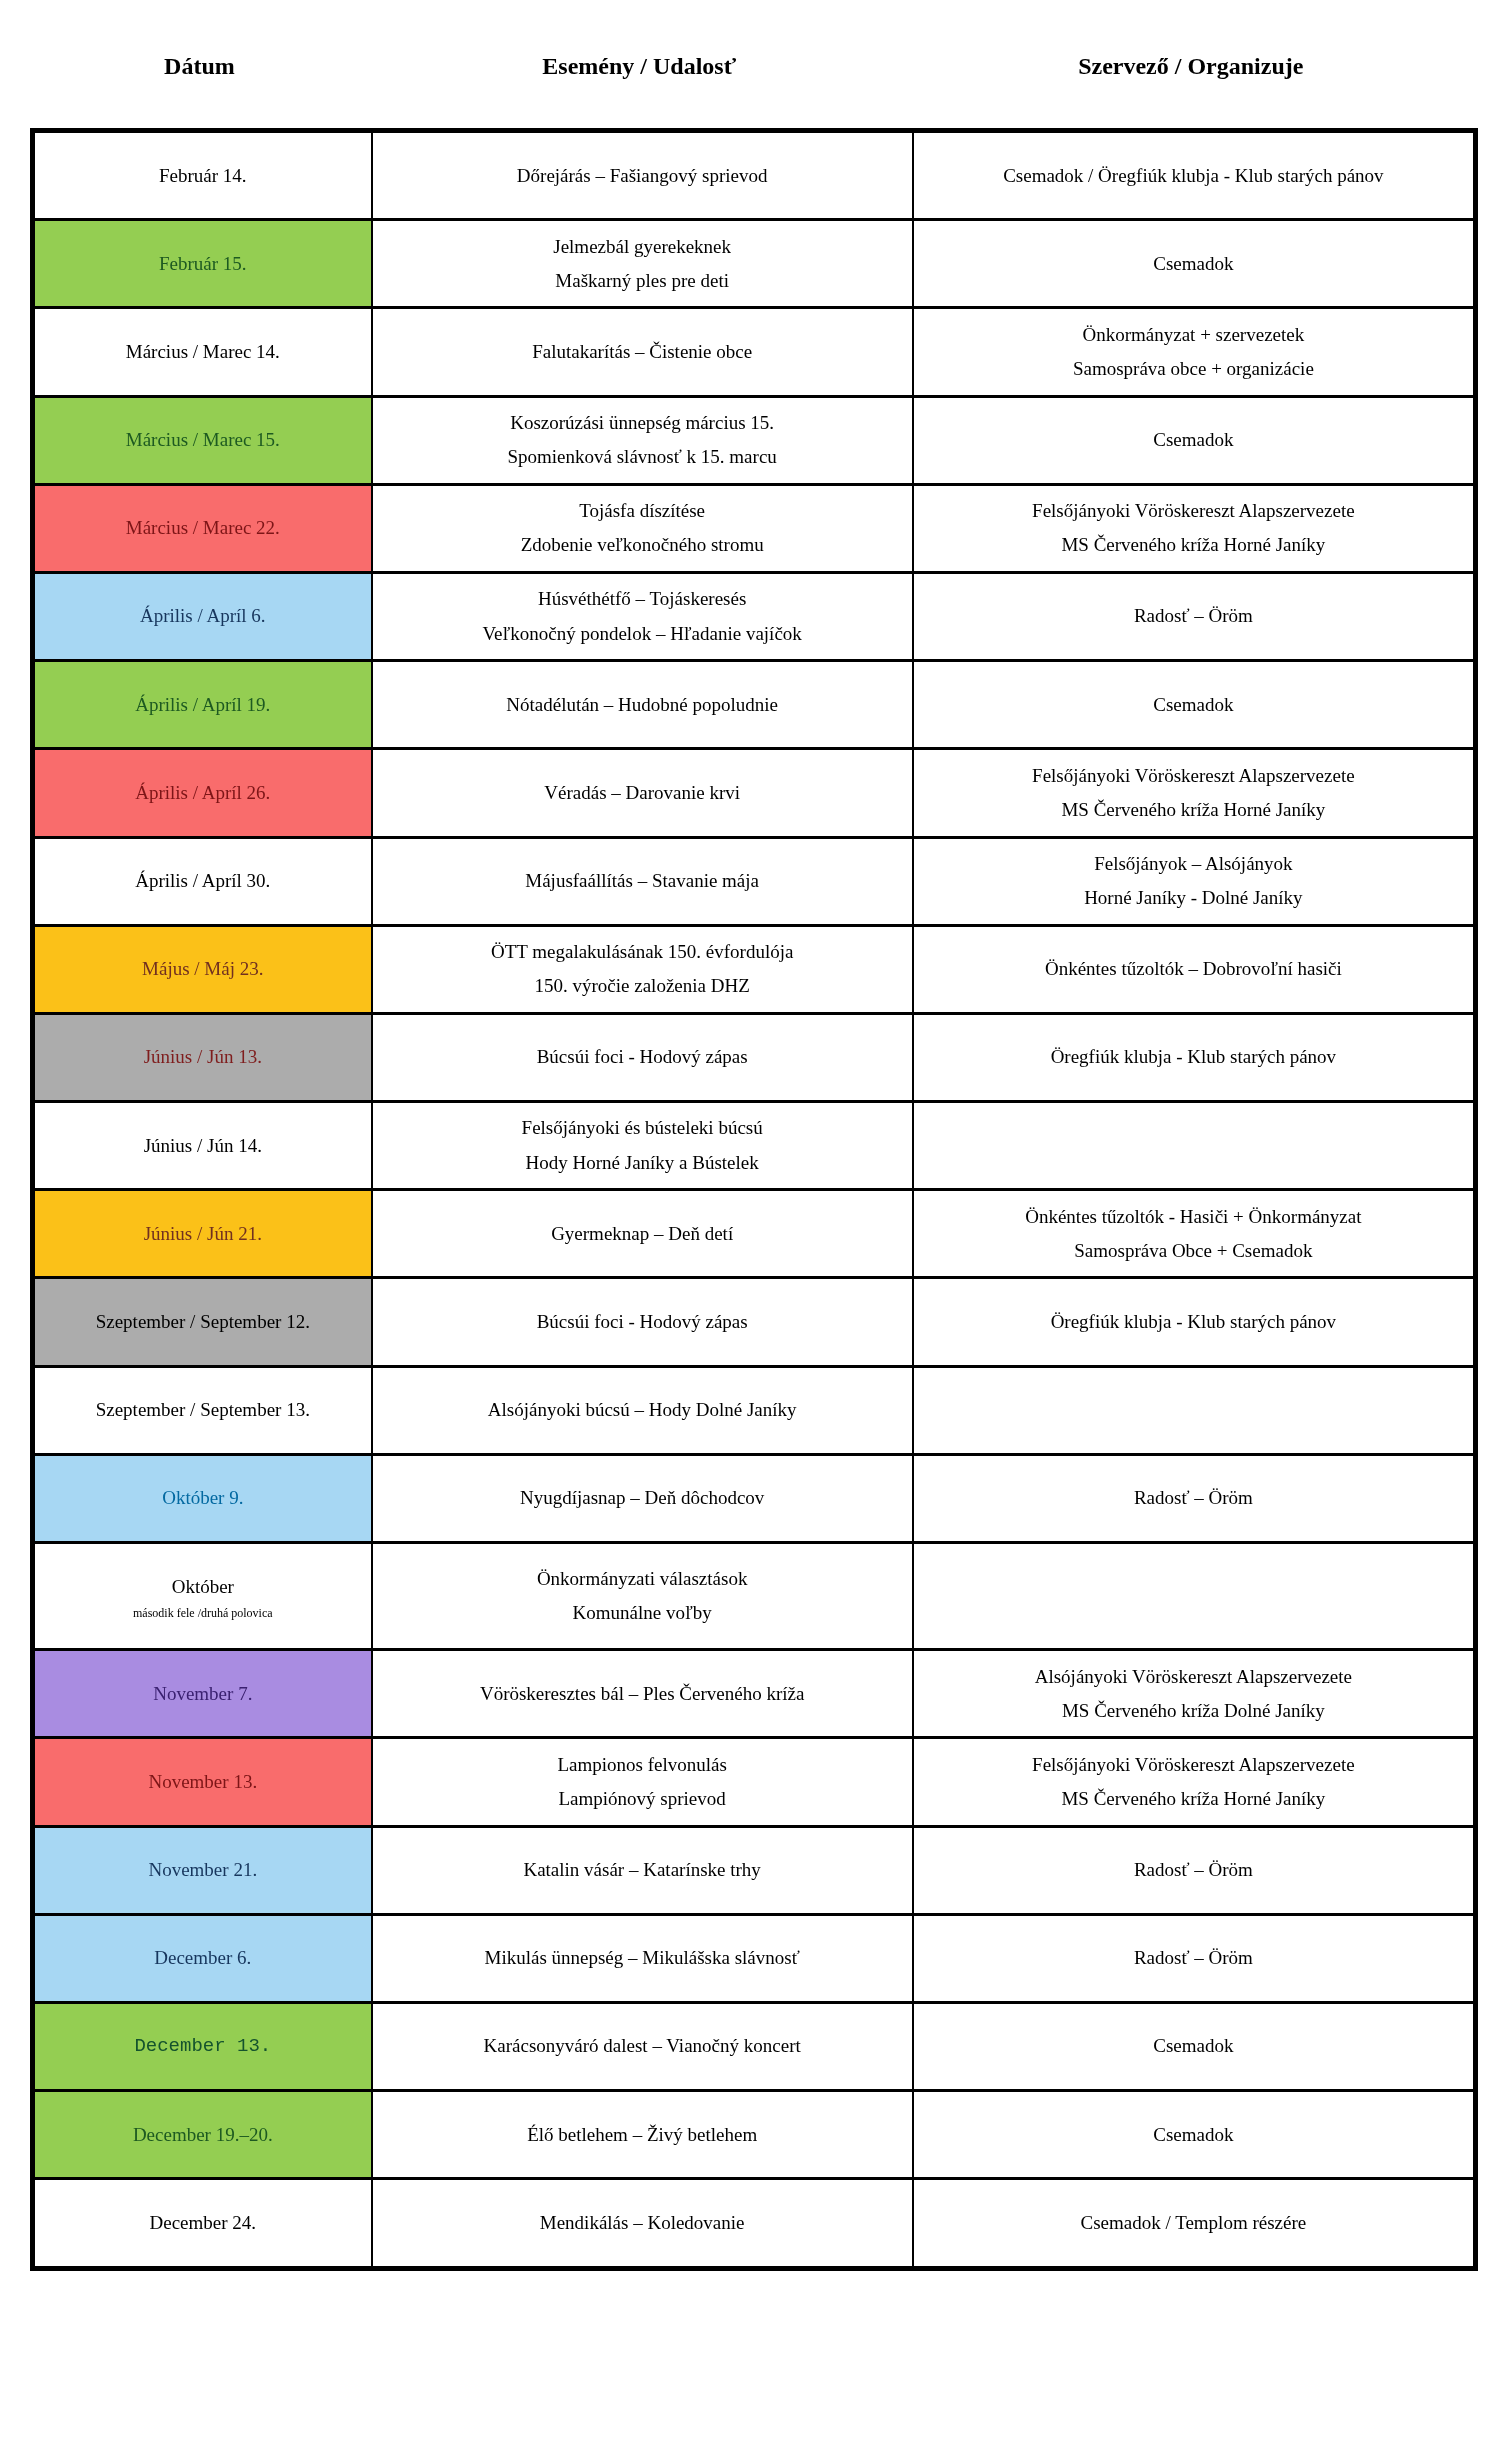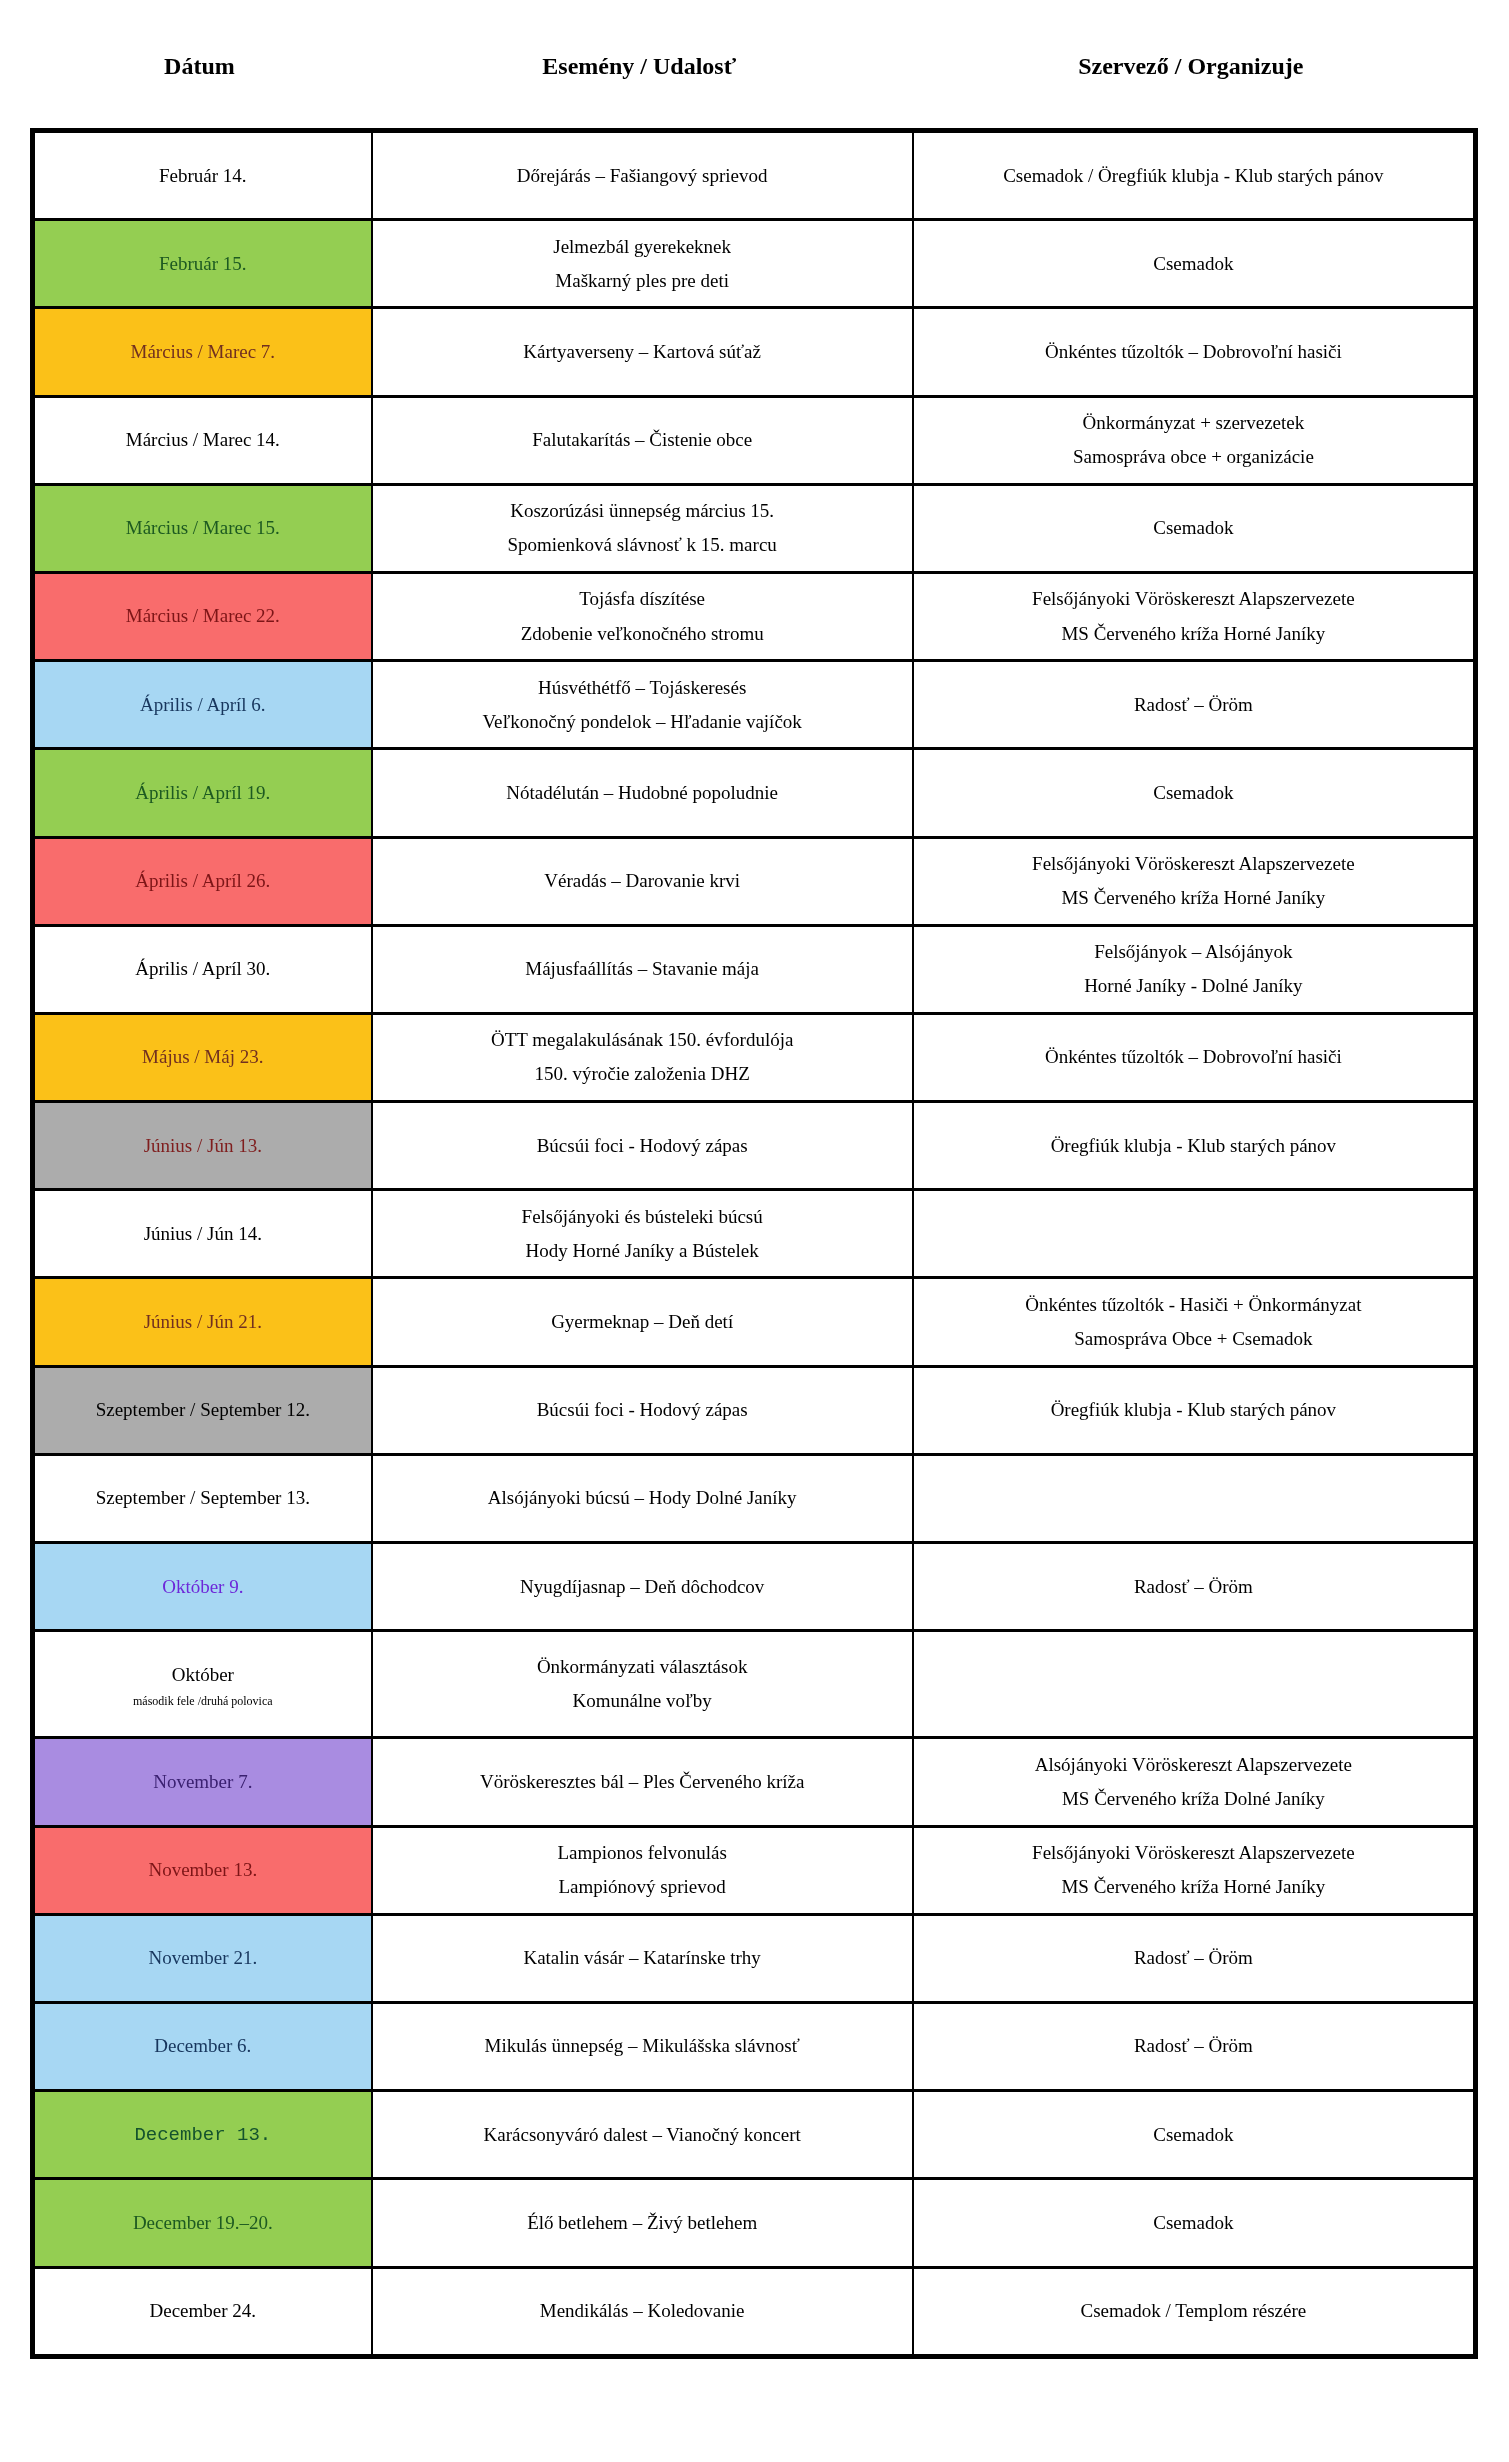--- a/index.html
+++ b/index.html
@@ -87,31 +87,20 @@
           </td>
           <td>
             <div class="line">Jelmezbál gyerekeknek</div>
             <div class="line">Maškarný ples pre deti</div>
           </td>
           <td>
             <div class="line">Csemadok</div>
           </td>
         </tr>
         <tr>
-          <td style="background: rgb(251, 193, 24); color: rgb(113, 48, 32);">
-            <div class="line">Március / Marec 7.</div>
-          </td>
-          <td>
-            <div class="line">Kártyaverseny – Kartová súťaž</div>
-          </td>
-          <td>
-            <div class="line">Önkéntes tűzoltók – Dobrovoľní hasiči</div>
-          </td>
-        </tr>
-        <tr>
           <td style="background: rgb(255, 255, 255); color: rgb(0, 0, 0);">
             <div class="line">Március / Marec 14.</div>
           </td>
           <td>
             <div class="line">Falutakarítás – Čistenie obce</div>
           </td>
           <td>
             <div class="line">Önkormányzat + szervezetek</div>
             <div class="line">Samospráva obce + organizácie</div>
           </td>
@@ -247,21 +236,21 @@
         <tr>
           <td style="background: rgb(255, 255, 255); color: rgb(0, 0, 0);">
             <div class="line">Szeptember / September 13.</div>
           </td>
           <td>
             <div class="line">Alsójányoki búcsú – Hody Dolné Janíky</div>
           </td>
           <td></td>
         </tr>
         <tr>
-          <td style="background: rgb(167, 215, 243); color: #6d28d9;">
+          <td style="background: rgb(167, 215, 243); color: #0369a1;">
             <div class="line">Október 9.</div>
           </td>
           <td>
             <div class="line">Nyugdíjasnap – Deň dôchodcov</div>
           </td>
           <td>
             <div class="line">Radosť – Öröm</div>
           </td>
         </tr>
         <tr class="tall">

